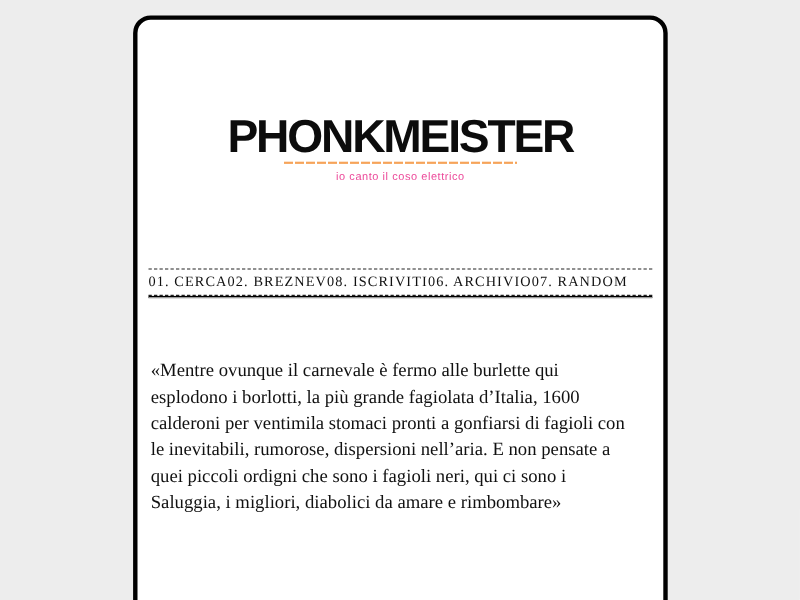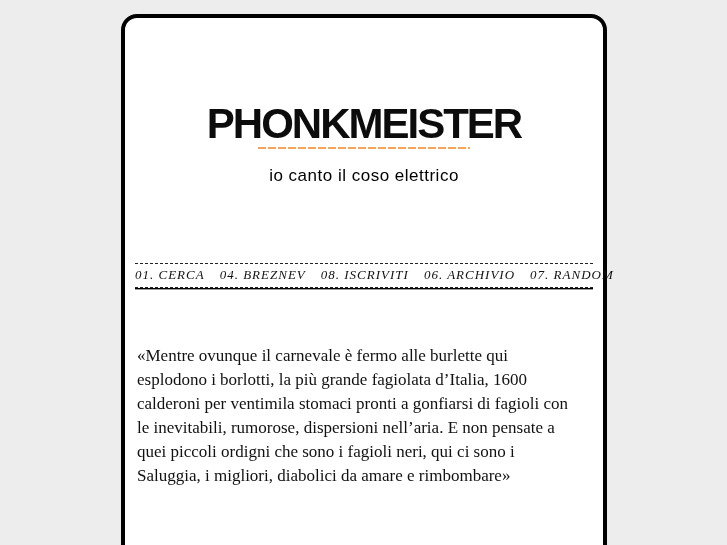--- a/index.html
+++ b/index.html
@@ -28,39 +28,37 @@
     color: #0C0C0C;
     font-family: "Liberation Sans", sans-serif;
     cursor: pointer;
   }
   .accent-rule {
     width: 212px; height: 2px;
     margin: 2px auto 0 auto;
     background: repeating-linear-gradient(to right, #F6A45A 0px, #F6A45A 8px, #FFFFFF 8px, #FFFFFF 10px);
   }
   .site-tagline {
-    margin-top: 17px;
-    font-size: 17px;
+    margin-top: 7px;
+    font-size: 10px;
     letter-spacing: 0.5px;
-    color: #000000;
+    color: #ec4899;
     font-weight: 400;
   }
   .nav-primary {
     margin-top: 77px;
     border-top: 1px dashed #222;
     border-bottom: 1px dashed #222;
     padding: 3px 0 4px 0;
   }
   .nav-secondary {
     padding: 4px 0 3px 0;
   }
   .nav-row {
     display: flex;
-    gap: 15px;
-    font-style: italic;
   }
   .nav-link {
     font-family: "Liberation Serif", serif;
     font-size: 13px;
     letter-spacing: 1px;
     color: #111111;
     text-decoration: none;
     white-space: nowrap;
     cursor: pointer;
   }
@@ -87,21 +85,21 @@
 <div class="card">
 
   <header class="site-header">
     <h1 class="site-title">PHONKMEISTER</h1>
     <div class="accent-rule"></div>
     <div class="site-tagline">io canto il coso elettrico</div>
   </header>
 
   <nav class="nav-primary nav-row">
     <a class="nav-link">01. CERCA</a>
-    <a class="nav-link">04. BREZNEV</a>
+    <a class="nav-link">02. BREZNEV</a>
     <a class="nav-link">08. ISCRIVITI</a>
     <a class="nav-link">06. ARCHIVIO</a>
     <a class="nav-link">07. RANDOM</a>
   </nav>
 
 
   <div class="solid-rule"></div>
 
   <main class="article">
     <p class="article-quote">«Mentre ovunque il carnevale è fermo alle burlette qui esplodono i borlotti, la più grande fagiolata d’Italia, 1600 calderoni per ventimila stomaci pronti a gonfiarsi di fagioli con le inevitabili, rumorose, dispersioni nell’aria. E non pensate a quei piccoli ordigni che sono i fagioli neri, qui ci sono i Saluggia, i migliori, diabolici da amare e rimbombare»</p>

